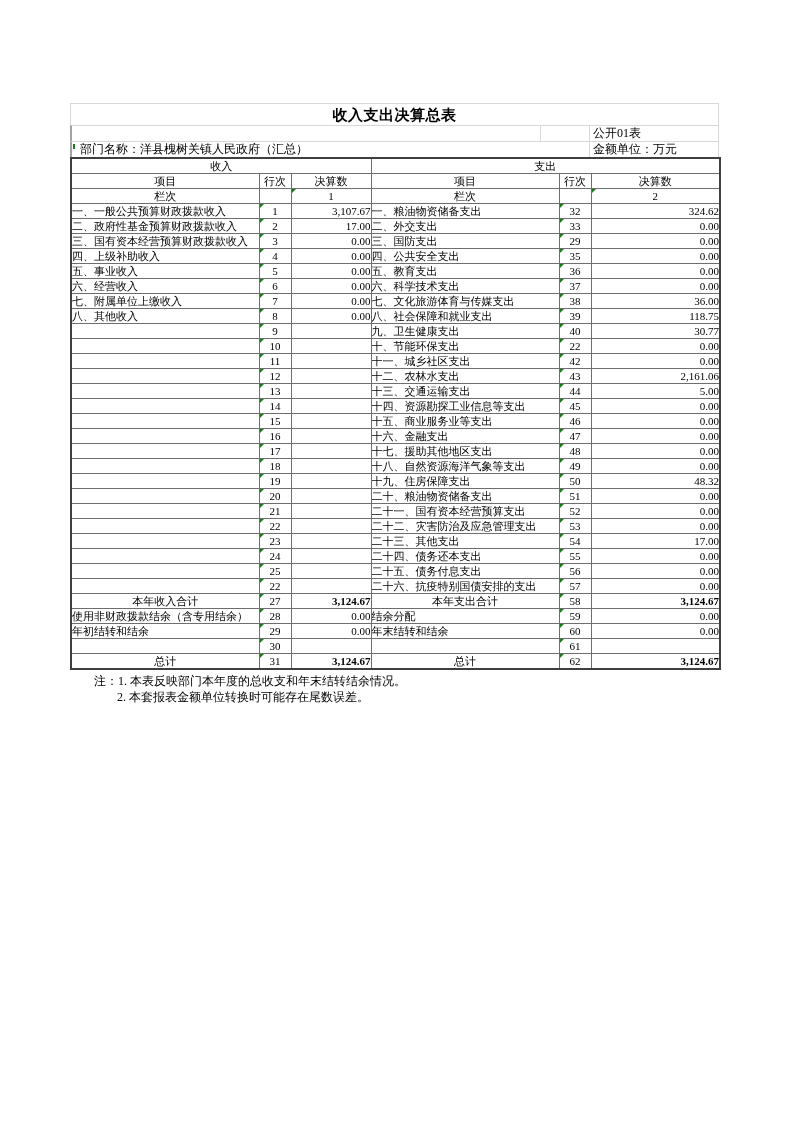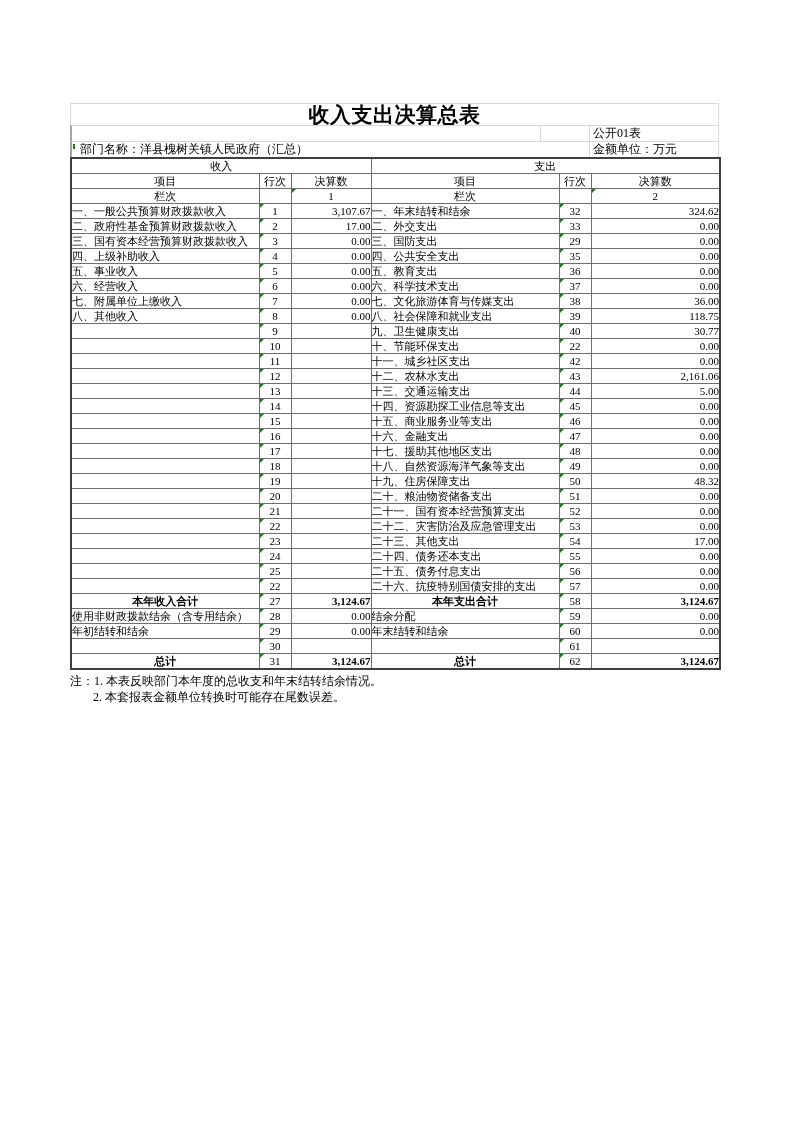--- a/index.html
+++ b/index.html
@@ -17,21 +17,21 @@
   .sheet {
     position: absolute;
     left: 70px; top: 103px;
     width: 649px;
   }
   
   .title-row {
     box-sizing: border-box;
     height: 22px; line-height: 22px;
     text-align: center;
-    font-size: 21px; font-weight: bold;
+    font-size: 15px; font-weight: bold;
     letter-spacing: 0.5px;
     border: 1px solid #d8d8d8; border-bottom: none;
   }
   .sub-row {
     box-sizing: border-box;
     position: relative;
     height: 16px; line-height: 15px;
     font-size: 12px;
     border-top: 1px solid #d8d8d8;
     border-left: 2px solid #a3a3a3;
@@ -67,32 +67,32 @@
     font-weight: normal;
     overflow: hidden;
     white-space: nowrap;
     position: relative;
   }
   table.main th { text-align: center; }
   td.item { text-align: left; padding-left: 2px; }
   td.line { text-align: center; }
   td.num  { text-align: right; padding-right: 3px; }
   td.band-num { text-align: center; }
-  tr.total td.item { text-align: center; padding-left: 0; font-weight: bold; }
+  tr.total td.item { text-align: center; padding-left: 0; font-weight: normal; }
   tr.total td.num  { font-weight: bold; }
   
   .gm::before {
     content: "";
     position: absolute; left: 0; top: 0;
     width: 0; height: 0;
     border-top: 4px solid #1c7a1c;
     border-right: 4px solid transparent;
   }
   
-  .notes { margin-top: 3px; font-size: 12px; line-height: 16px; }
+  .notes { margin-top: 3px; font-size: 12px; line-height: 16px; margin-left: 24px; }
   .note-indent { padding-left: 23px; }
 </style>
 </head>
 <body>
 
 <div class="page">
   <div class="sheet">
 
     <div class="title-row">收入支出决算总表</div>
 
@@ -138,21 +138,21 @@
           <td class="band-num">栏次</td>
           <td class="line"></td>
           <td class="band-num gm">2</td>
         </tr>
       </thead>
       <tbody>
           <tr>
     <td class="item">一、一般公共预算财政拨款收入</td>
     <td class="line gm">1</td>
     <td class="num">3,107.67</td>
-    <td class="item">一、年末结转和结余</td>
+    <td class="item">一、粮油物资储备支出</td>
     <td class="line gm">32</td>
     <td class="num">324.62</td>
   </tr>
           <tr>
     <td class="item">二、政府性基金预算财政拨款收入</td>
     <td class="line gm">2</td>
     <td class="num">17.00</td>
     <td class="item">二、外交支出</td>
     <td class="line gm">33</td>
     <td class="num">0.00</td>

